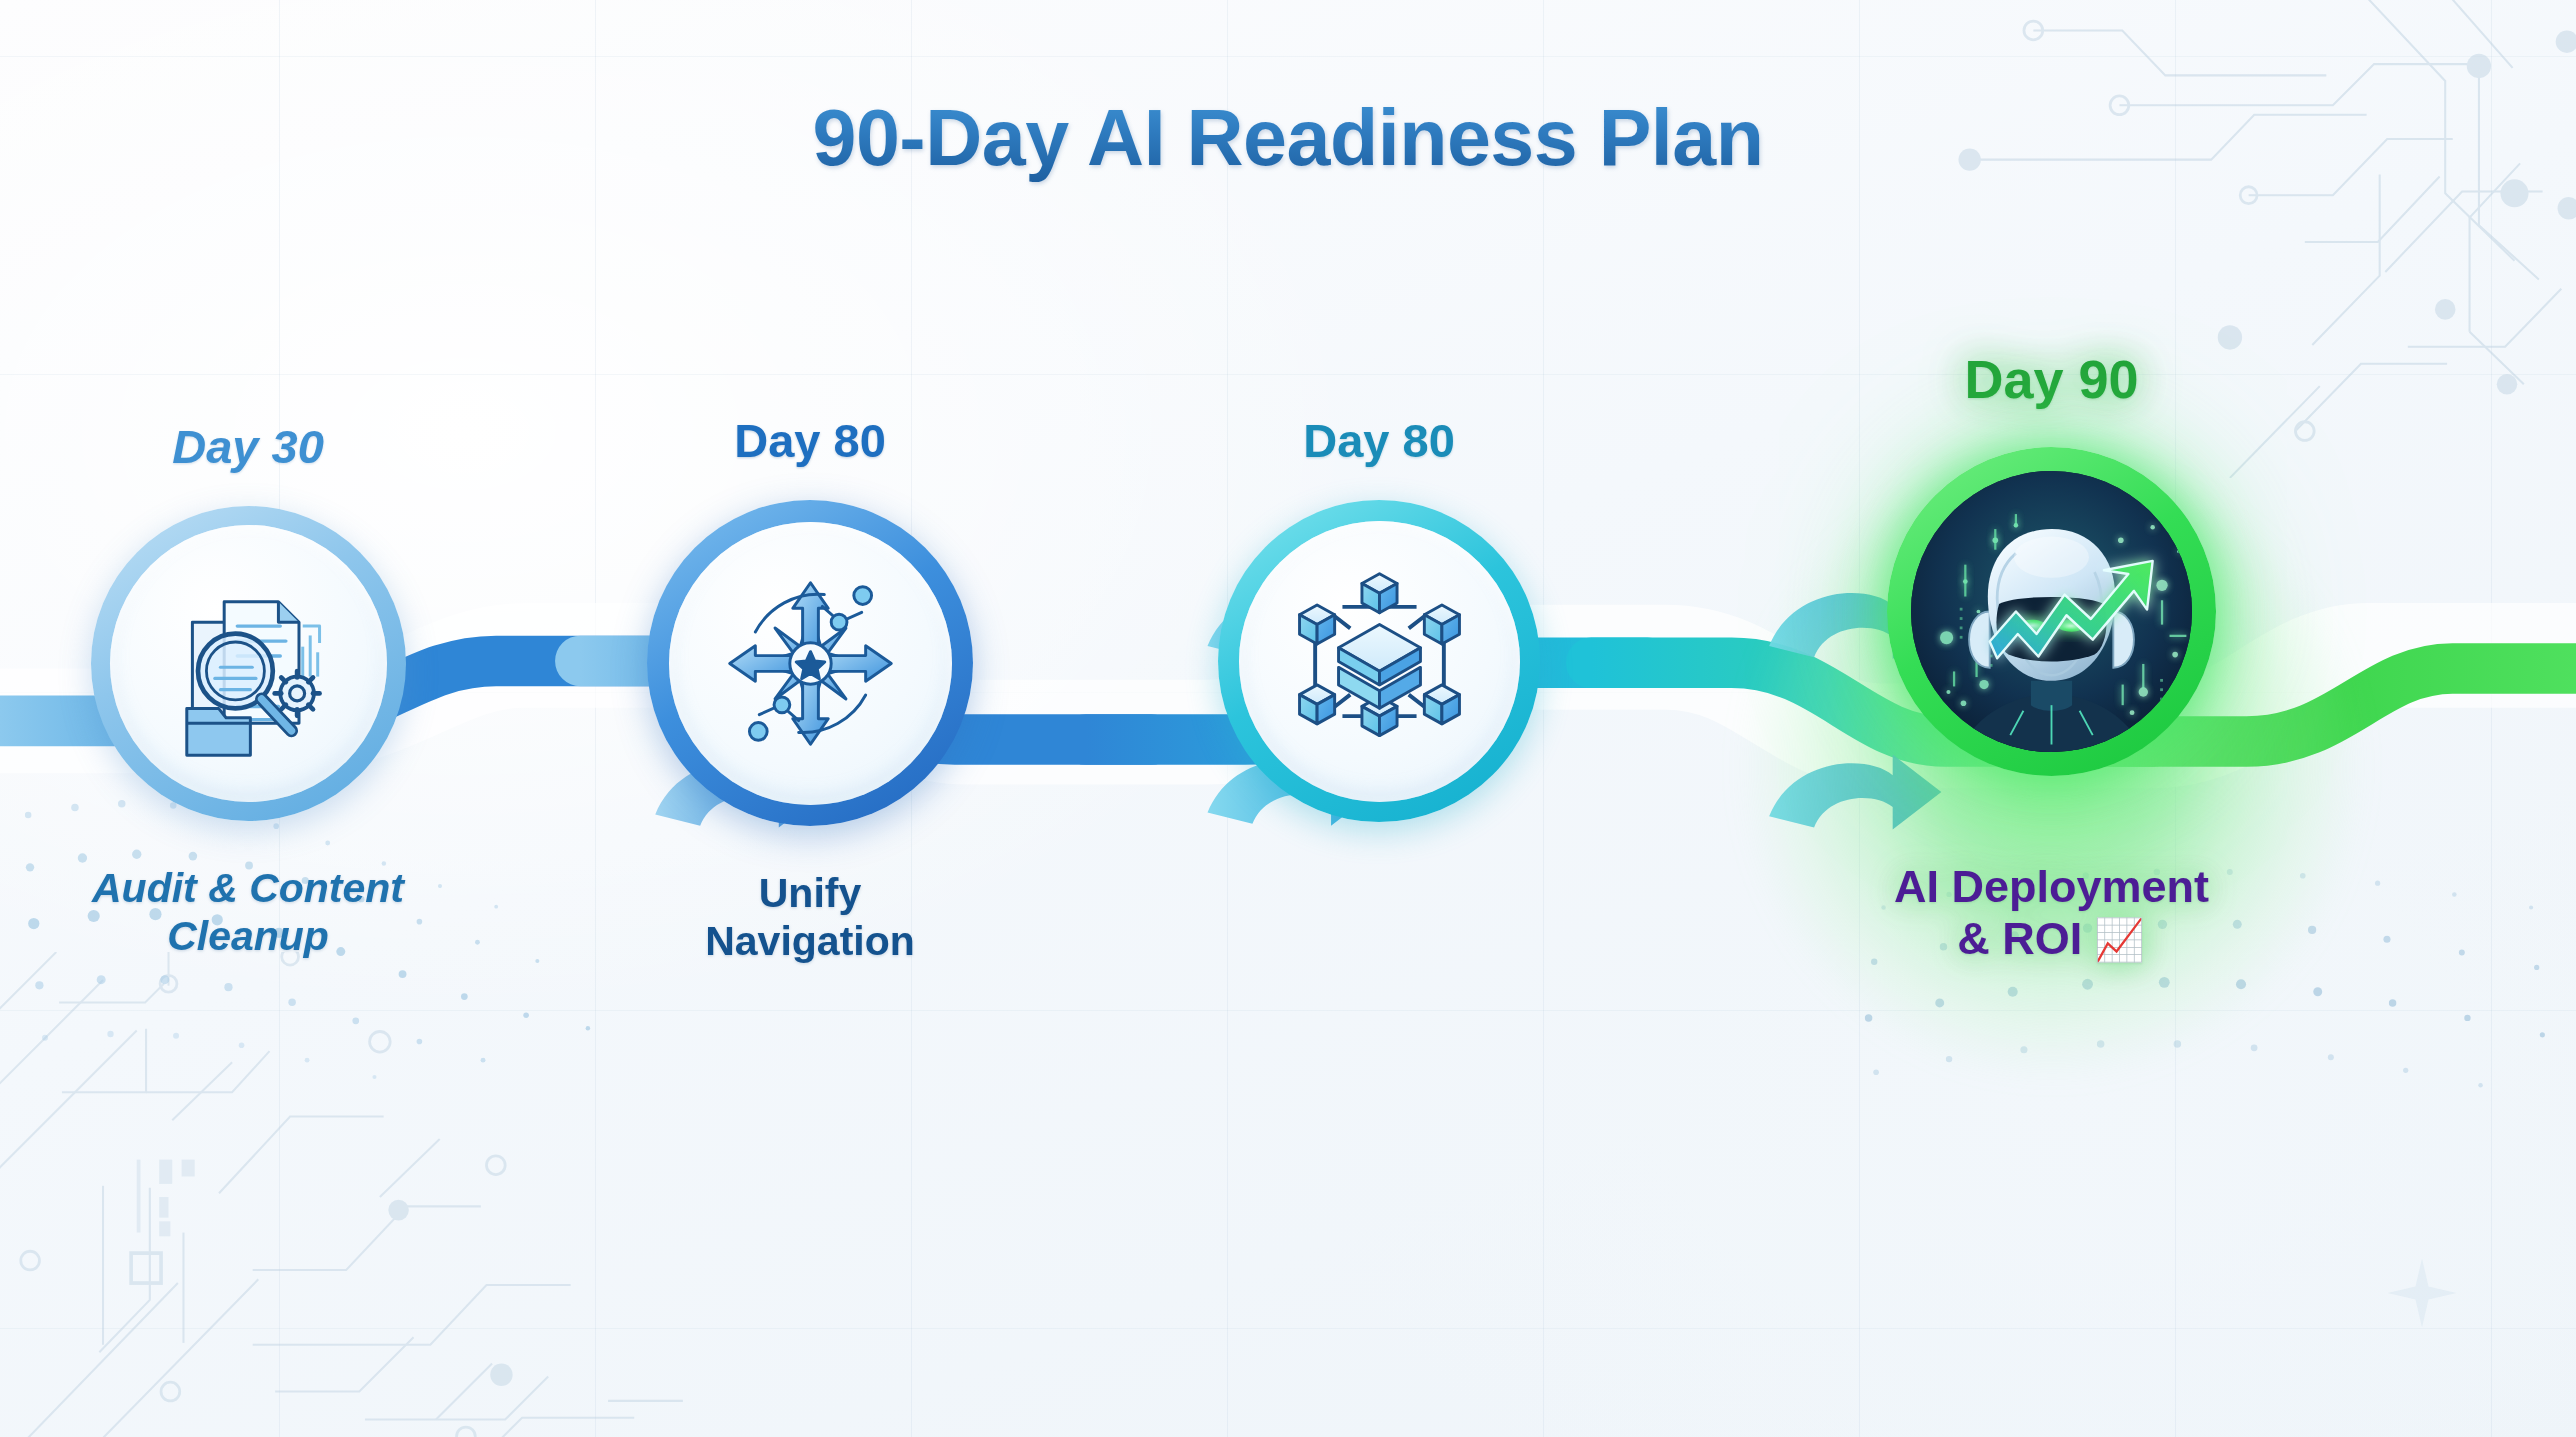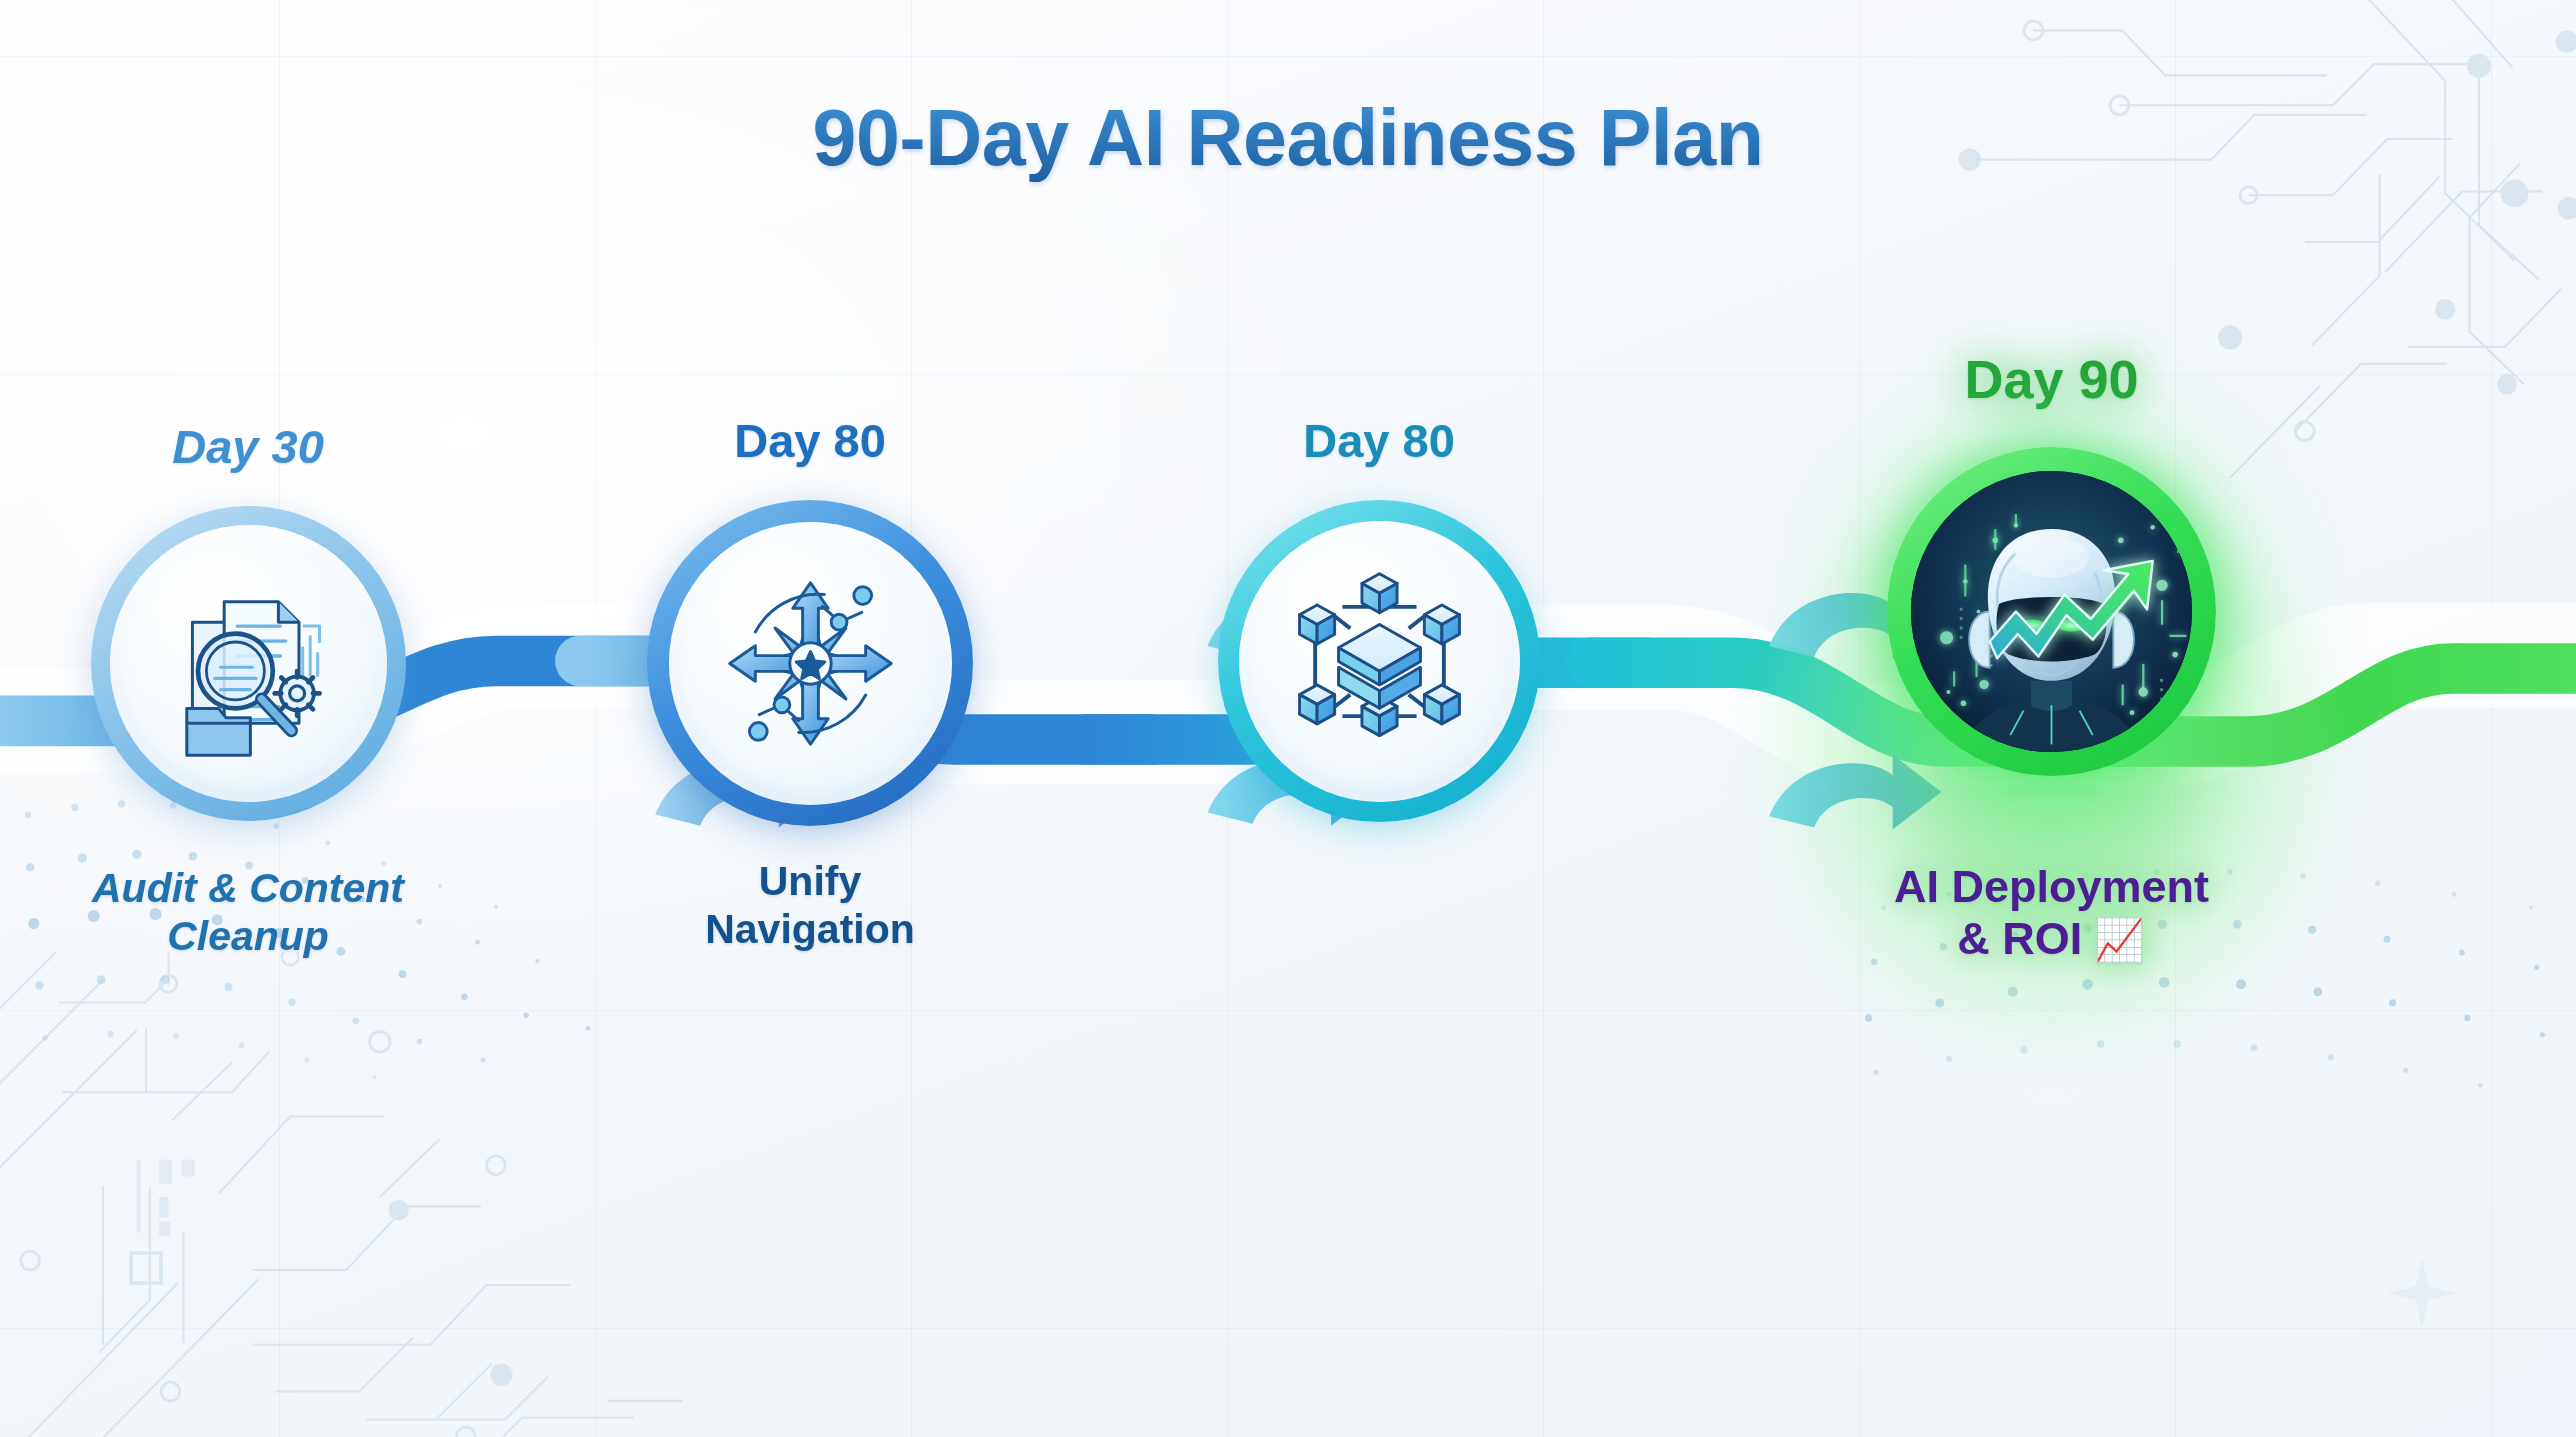--- a/index.html
+++ b/index.html
@@ -85,21 +85,21 @@
 
   
   #stage-2{ left:637px; top:417px; width:346px; }
   #stage-2 .day-label{ color:#1e6fc0; filter:drop-shadow(0.9px 1.9px 0.9px rgba(20,70,130,.25)); }
   #stage-2 .node-ring{
     width:326px; height:326px; margin:36px auto 0;
     background:linear-gradient(150deg,#7fc0ef 0%,#3d8fdd 45%,#2166bf 100%);
     box-shadow:0 9.4px 34px rgba(50,115,190,.34);
   }
   #stage-2 .node-inner{ width:283px; height:283px; }
-  #stage-2 .caption{ margin-top:32px; color:#14528e; }
+  #stage-2 .caption{ margin-top:44px; color:#14528e; }
 
   
   #stage-3{ left:1206px; top:417px; width:346px; }
   #stage-3 .day-label{ color:#1a8cb8; filter:drop-shadow(0.9px 1.9px 0.9px rgba(20,110,150,.24)); }
   #stage-3 .node-ring{
     width:322px; height:322px; margin:36px auto 0;
     background:linear-gradient(150deg,#7fe4ee 0%,#2cc4dc 45%,#12aece 100%);
     box-shadow:0 9.4px 32px rgba(40,175,205,.33);
   }
   #stage-3 .node-inner{ width:281px; height:281px; }

